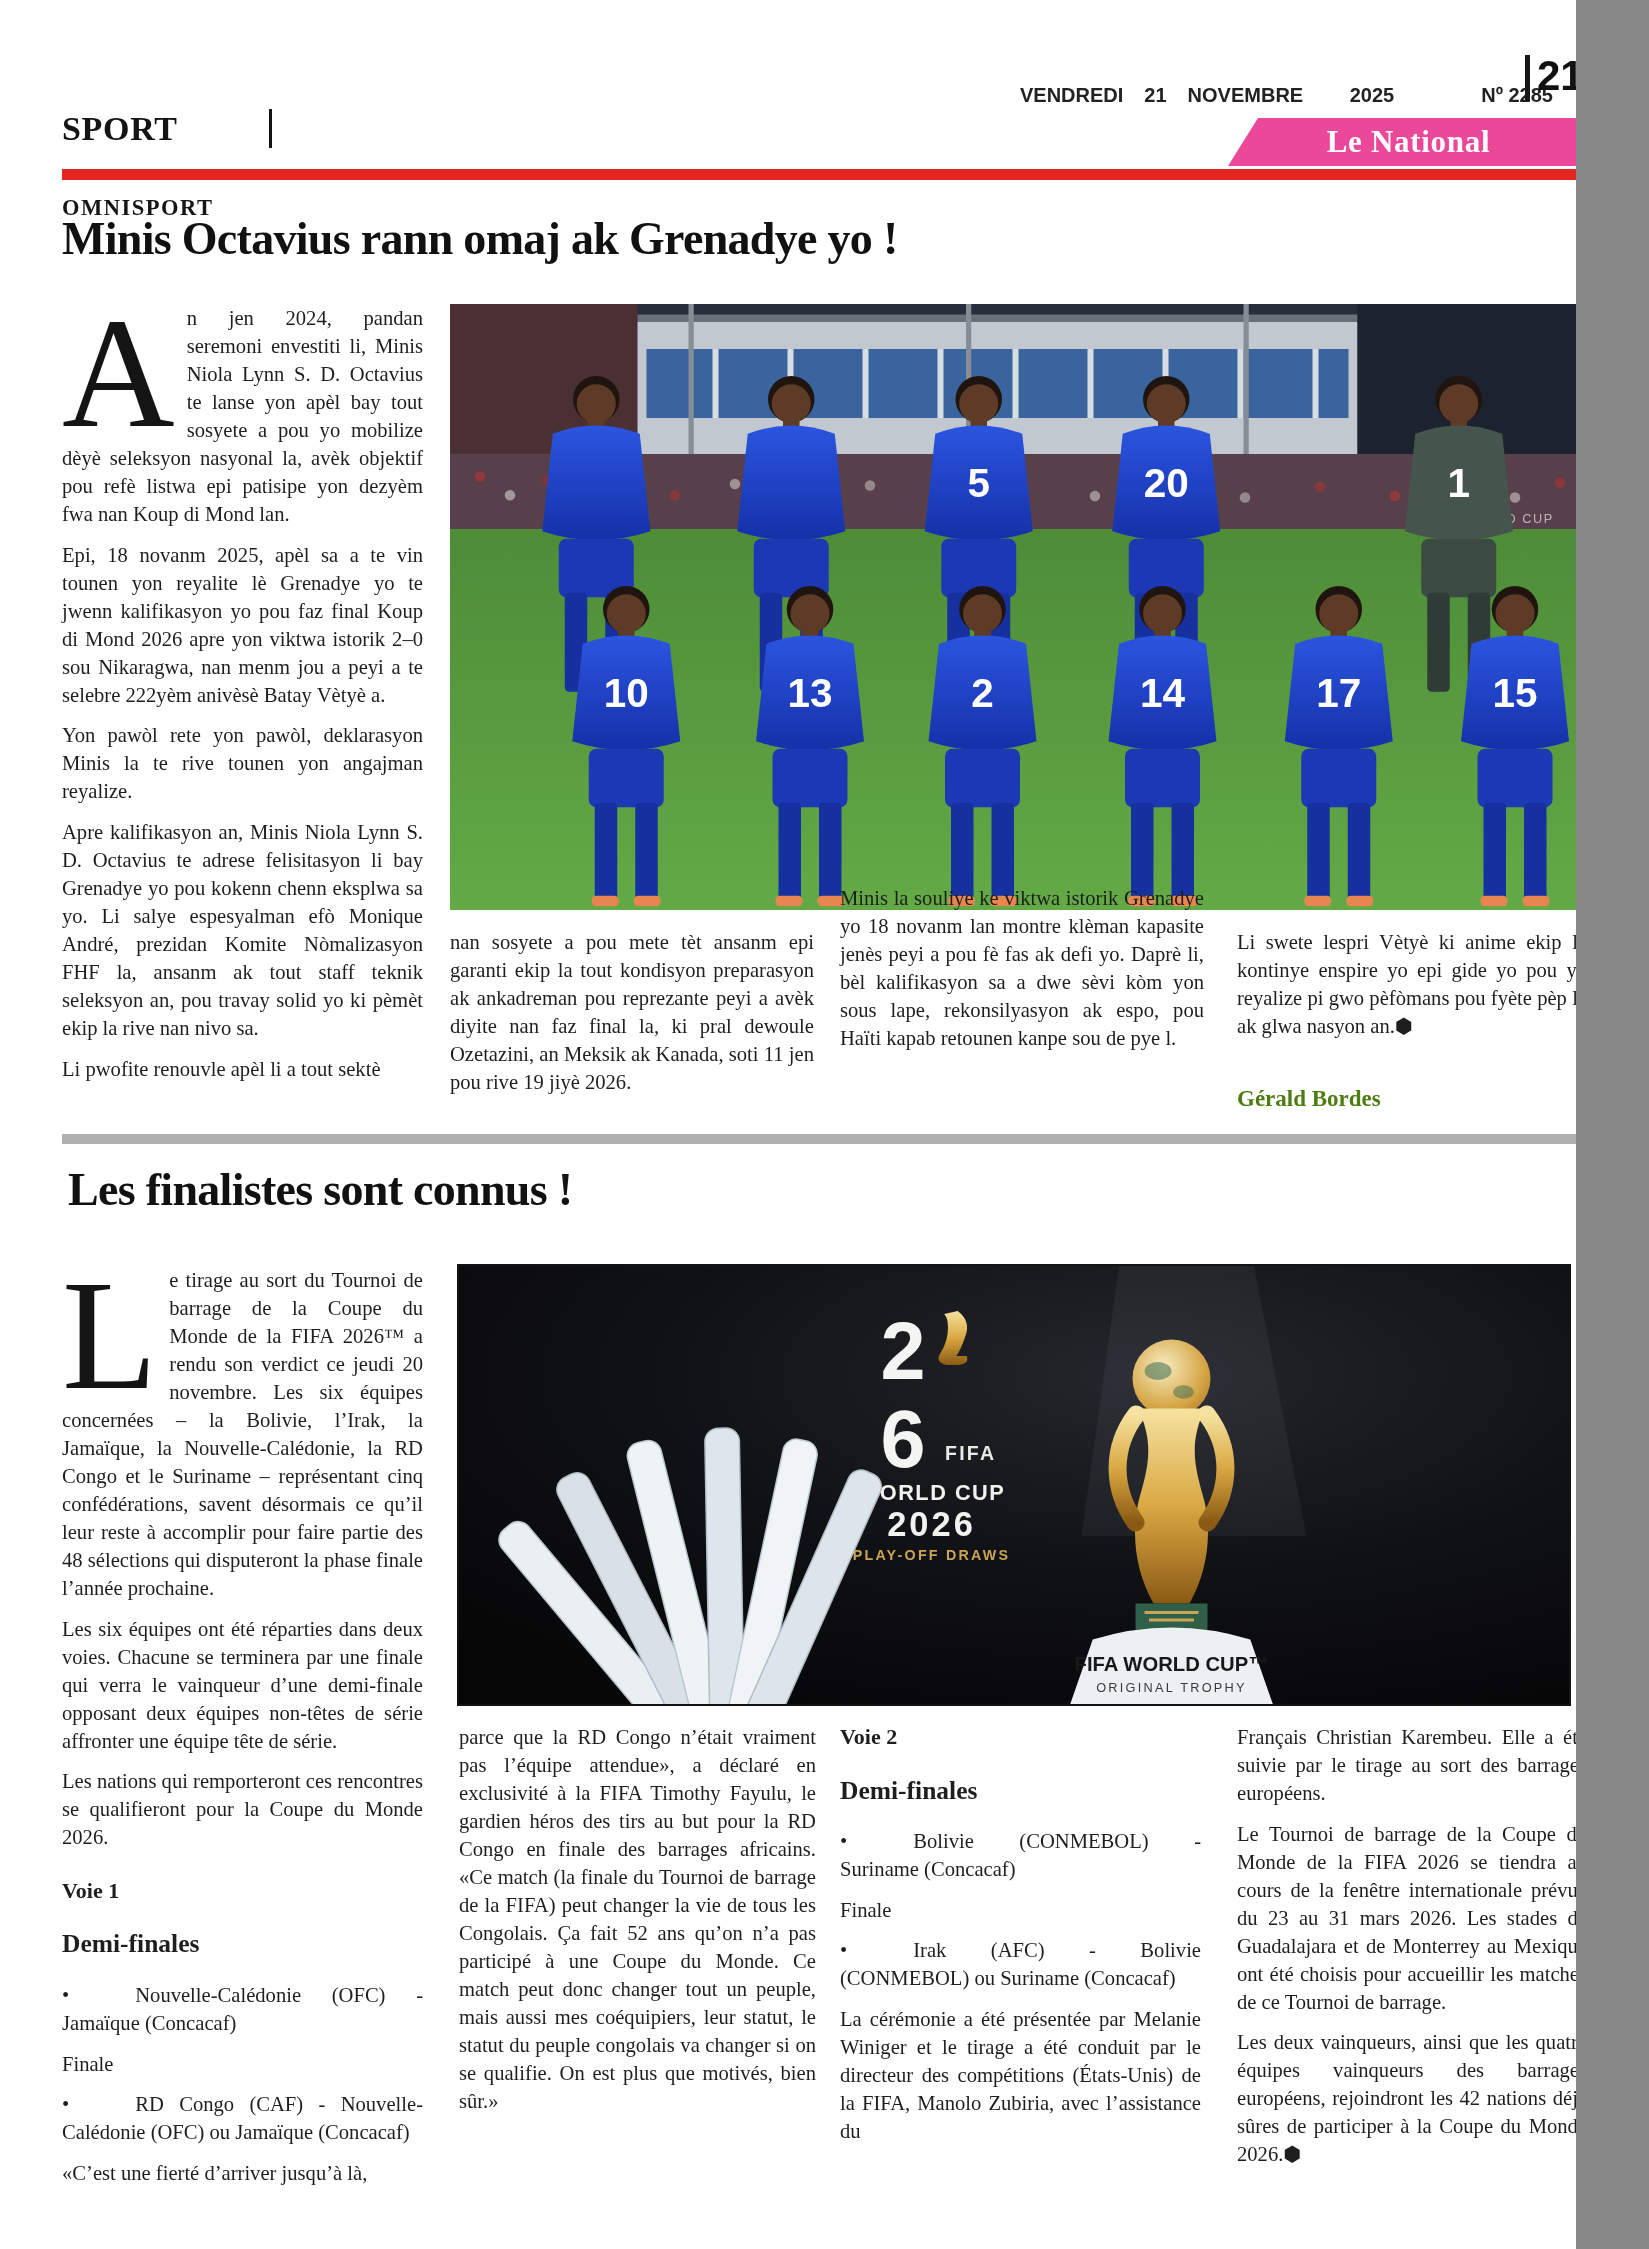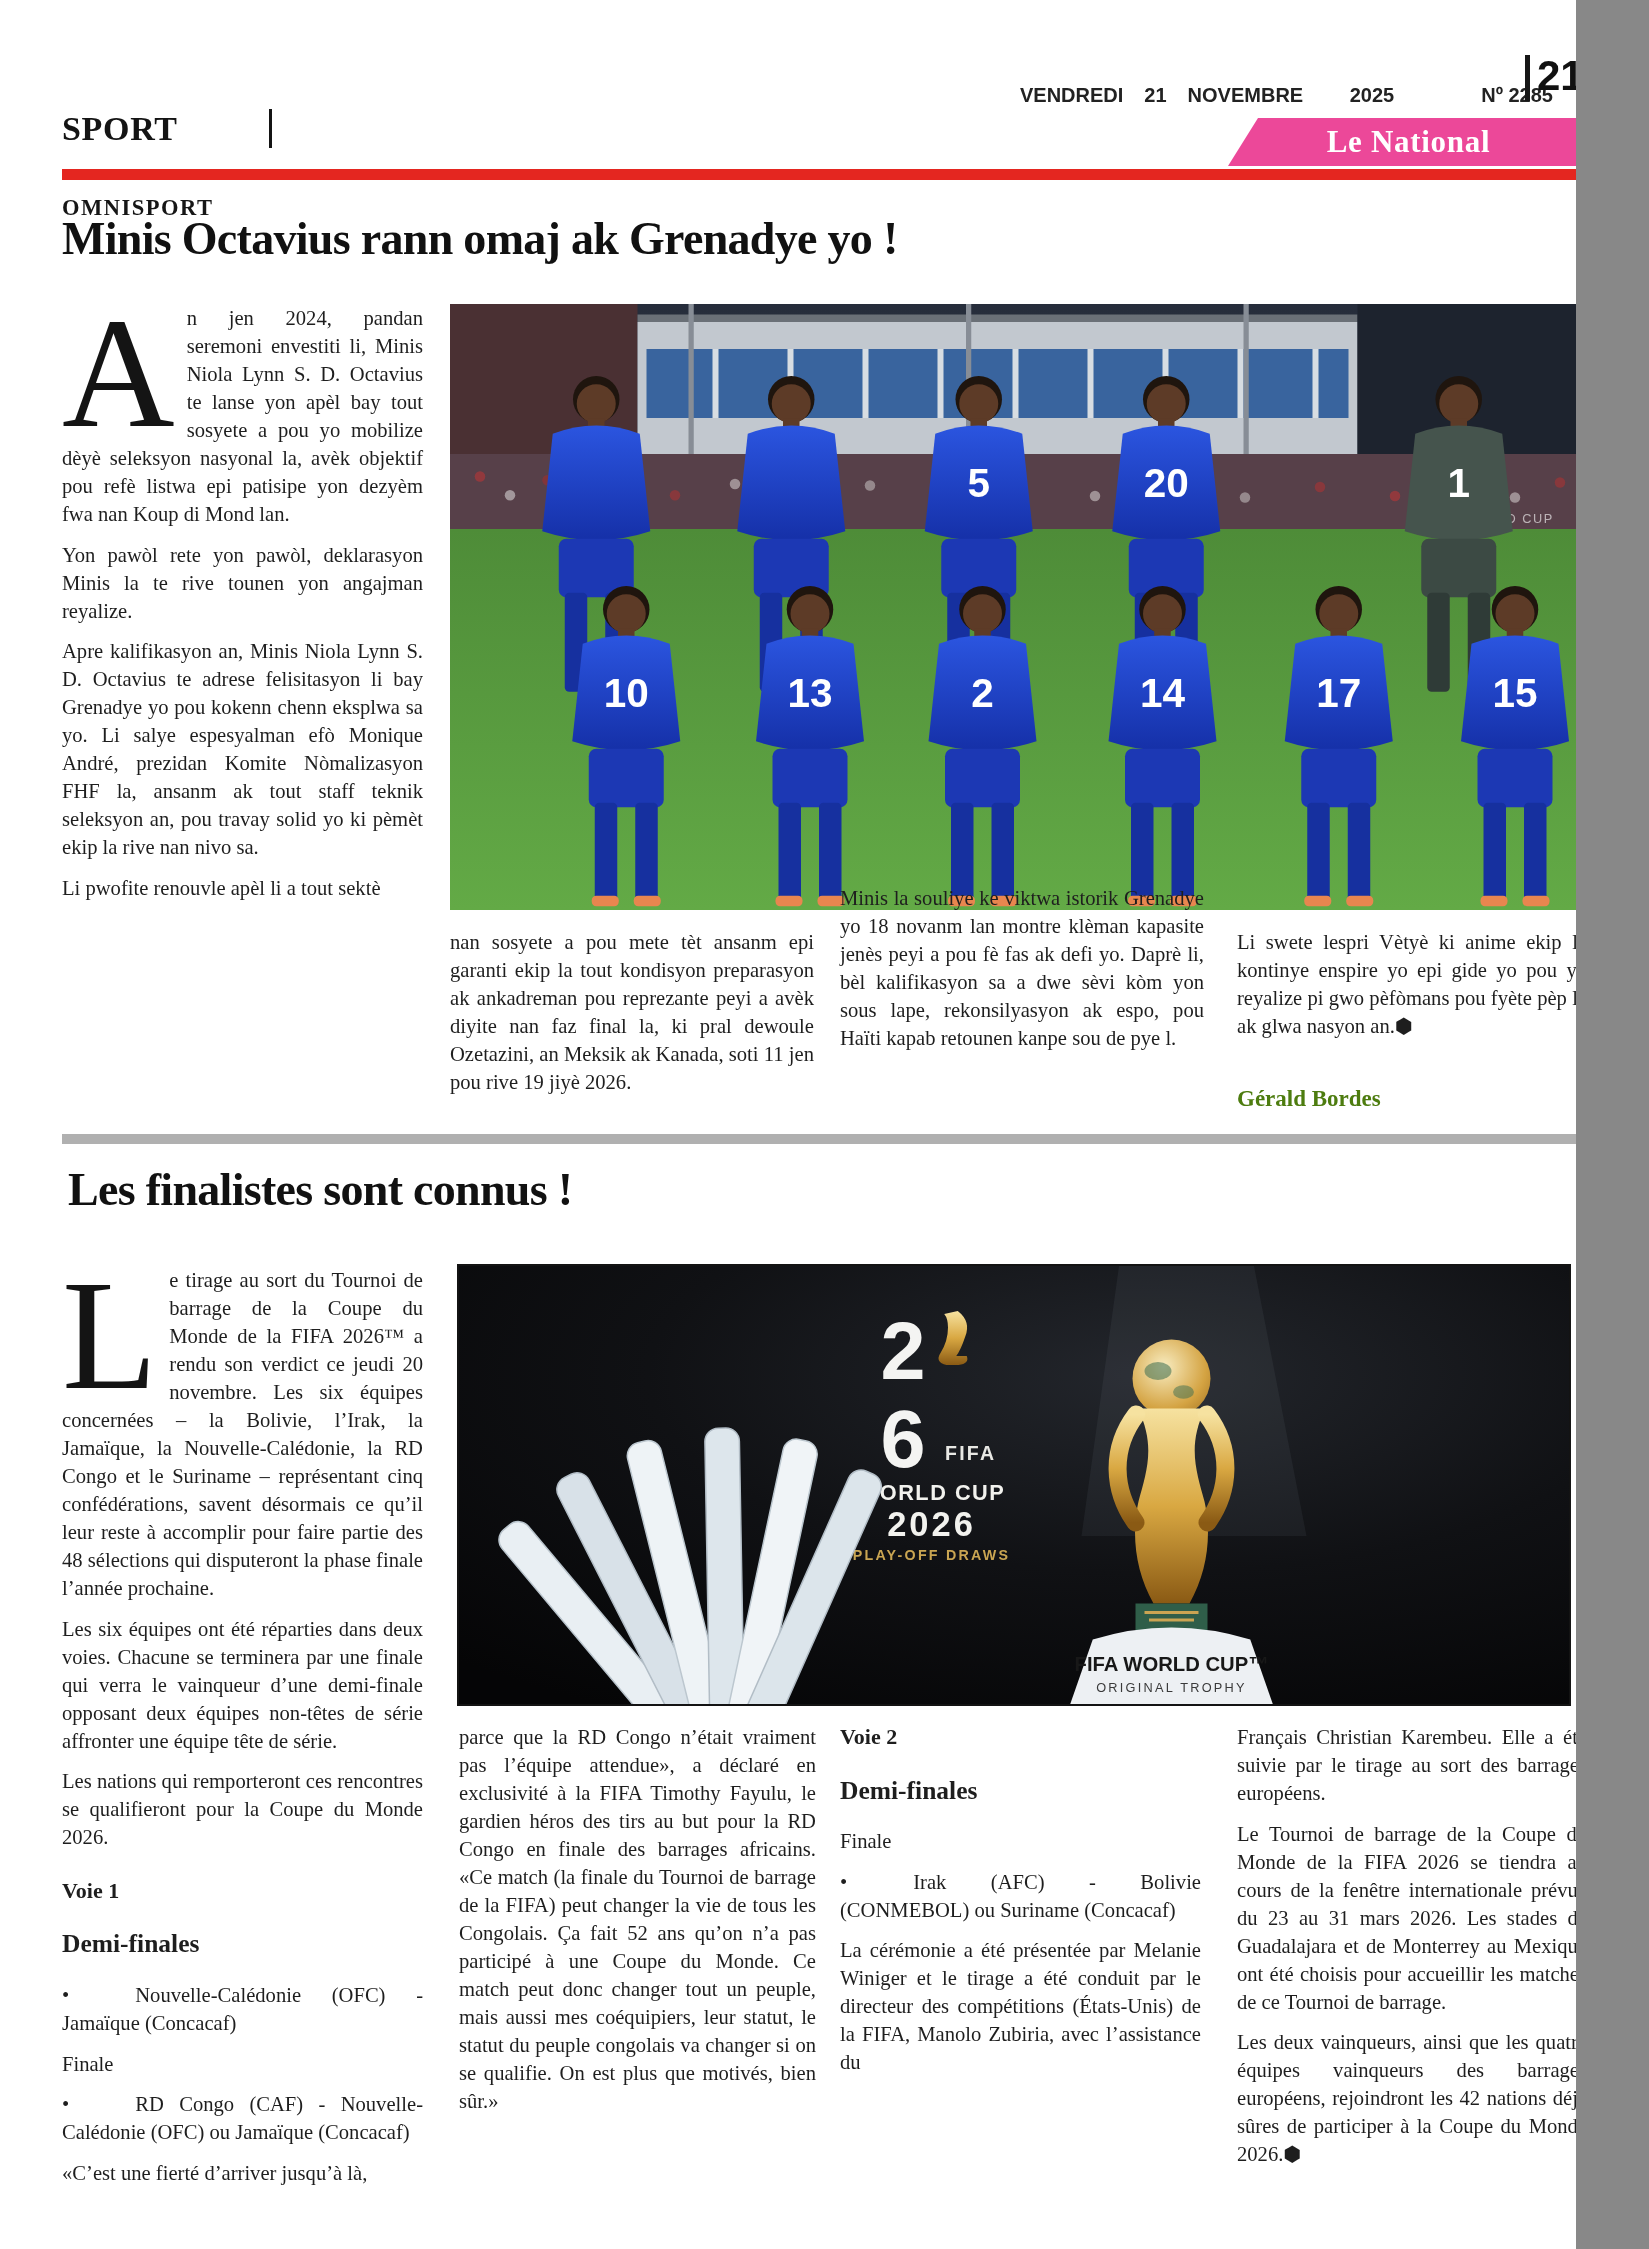--- a/index.html
+++ b/index.html
@@ -103,20 +103,21 @@
   <div class="brand">
     <span>Le National</span>
   </div>
   <div class="redbar"></div>
 
   <div class="kicker">OMNISPORT</div>
   <h1 class="headline1" style="margin:0">Minis Octavius rann omaj ak Grenadye yo !</h1>
 
   <div class="col a1c1">
     <p><span class="dropcap">A</span><span>n jen 2024, pandan seremoni envestiti li, Minis Niola Lynn S. D. Octavius te lanse yon apèl bay tout sosyete a pou yo mobilize dèyè seleksyon nasyonal la, avèk objektif pou refè listwa epi patisipe yon dezyèm fwa nan Koup di Mond lan.</span></p>
+    <p>Epi, 18 novanm 2025, apèl sa a te vin tounen yon reyalite lè Grenadye yo te jwenn kalifikasyon yo pou faz final Koup di Mond 2026 apre yon viktwa istorik 2–0 sou Nikaragwa, nan menm jou a peyi a te selebre 222yèm anivèsè Batay Vètyè a.</p>
     <p>Yon pawòl rete yon pawòl, deklarasyon Minis la te rive tounen yon angajman reyalize.</p>
     <p>Apre kalifikasyon an, Minis Niola Lynn S. D. Octavius te adrese felisitasyon li bay Grenadye yo pou kokenn chenn eksplwa sa yo. Li salye espesyalman efò Monique André, prezidan Komite Nòmalizasyon FHF la, ansanm ak tout staff teknik seleksyon an, pou travay solid yo ki pèmèt ekip la rive nan nivo sa.</p>
     <p>Li pwofite renouvle apèl li a tout sektè</p>
   </div>
 
   <div class="photo photo1">
     <svg width="1134" height="606" viewBox="0 0 1512 808">
       <defs>
         <linearGradient id="jerseyG" x1="0" y1="0" x2="0" y2="1">
           <stop offset="0" stop-color="#2b55e0"></stop>
@@ -403,20 +404,21 @@
     </svg>
   </div>
 
   <div class="col a2c2">
     <p>parce que la RD Congo n’était vraiment pas l’équipe attendue», a déclaré en exclusivité à la FIFA Timothy Fayulu, le gardien héros des tirs au but pour la RD Congo en finale des barrages africains. «Ce match (la finale du Tournoi de barrage de la FIFA) peut changer la vie de tous les Congolais. Ça fait 52 ans qu’on n’a pas participé à une Coupe du Monde. Ce match peut donc changer tout un peuple, mais aussi mes coéquipiers, leur statut, le statut du peuple congolais va changer si on se qualifie. On est plus que motivés, bien sûr.»</p>
   </div>
 
   <div class="col a2c3">
     <h3 class="subhead firsthead">Voie 2</h3>
     <h3 class="subhead big">Demi-finales</h3>
+    <p class="bullet"><span class="bdot">•</span><span class="bgap"></span><span>Bolivie (CONMEBOL) - Suriname (Concacaf)</span></p>
     <p class="plainlabel">Finale</p>
     <p class="bullet"><span class="bdot">•</span><span class="bgap"></span><span>Irak (AFC) - Bolivie (CONMEBOL) ou Suriname (Concacaf)</span></p>
     <p>La cérémonie a été présentée par Melanie Winiger et le tirage a été conduit par le directeur des compétitions (États-Unis) de la FIFA, Manolo Zubiria, avec l’assistance du</p>
   </div>
 
   <div class="col a2c4">
     <p>Français Christian Karembeu. Elle a été suivie par le tirage au sort des barrages européens.</p>
     <p>Le Tournoi de barrage de la Coupe du Monde de la FIFA 2026 se tiendra au cours de la fenêtre internationale prévue du 23 au 31 mars 2026. Les stades de Guadalajara et de Monterrey au Mexique ont été choisis pour accueillir les matches de ce Tournoi de barrage.</p>
     <p>Les deux vainqueurs, ainsi que les quatre équipes vainqueurs des barrages européens, rejoindront les 42 nations déjà sûres de participer à la Coupe du Monde 2026.⬢</p>
   </div>

